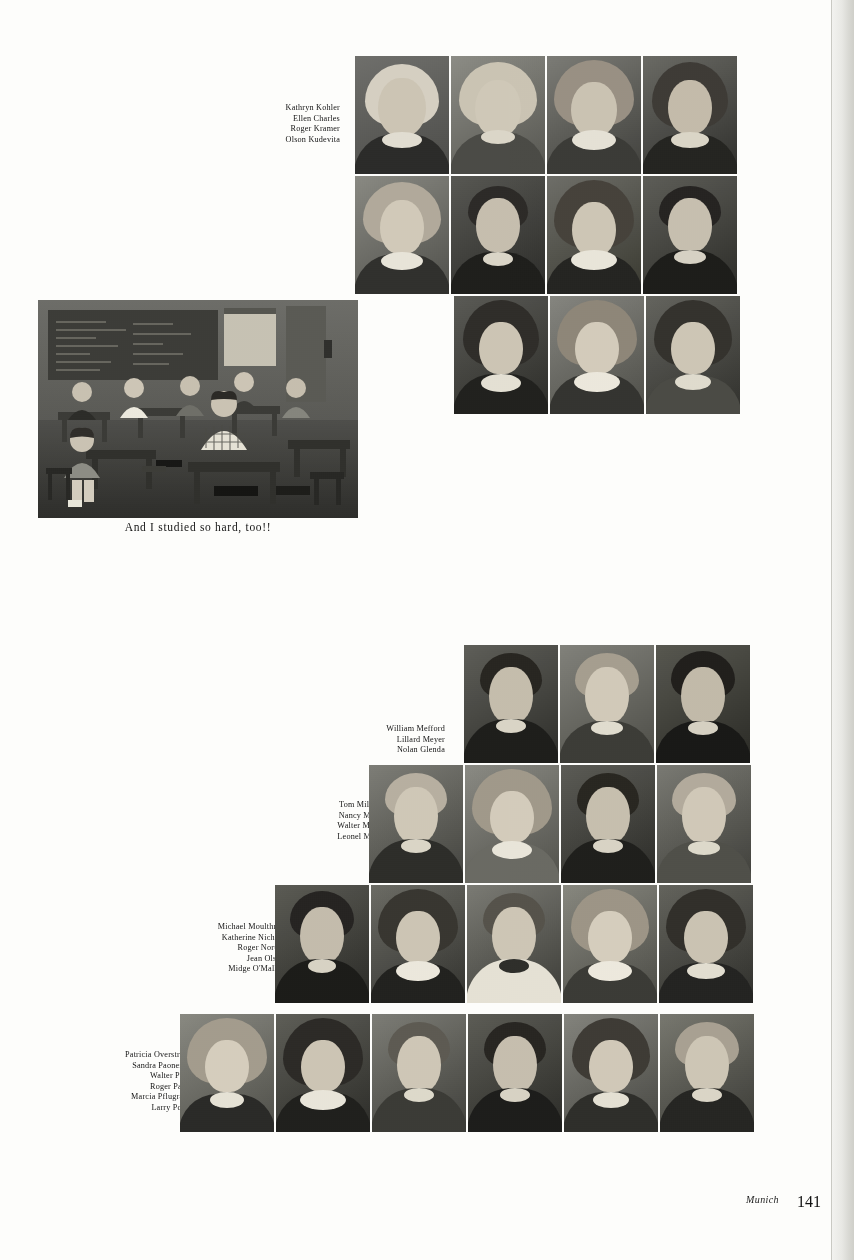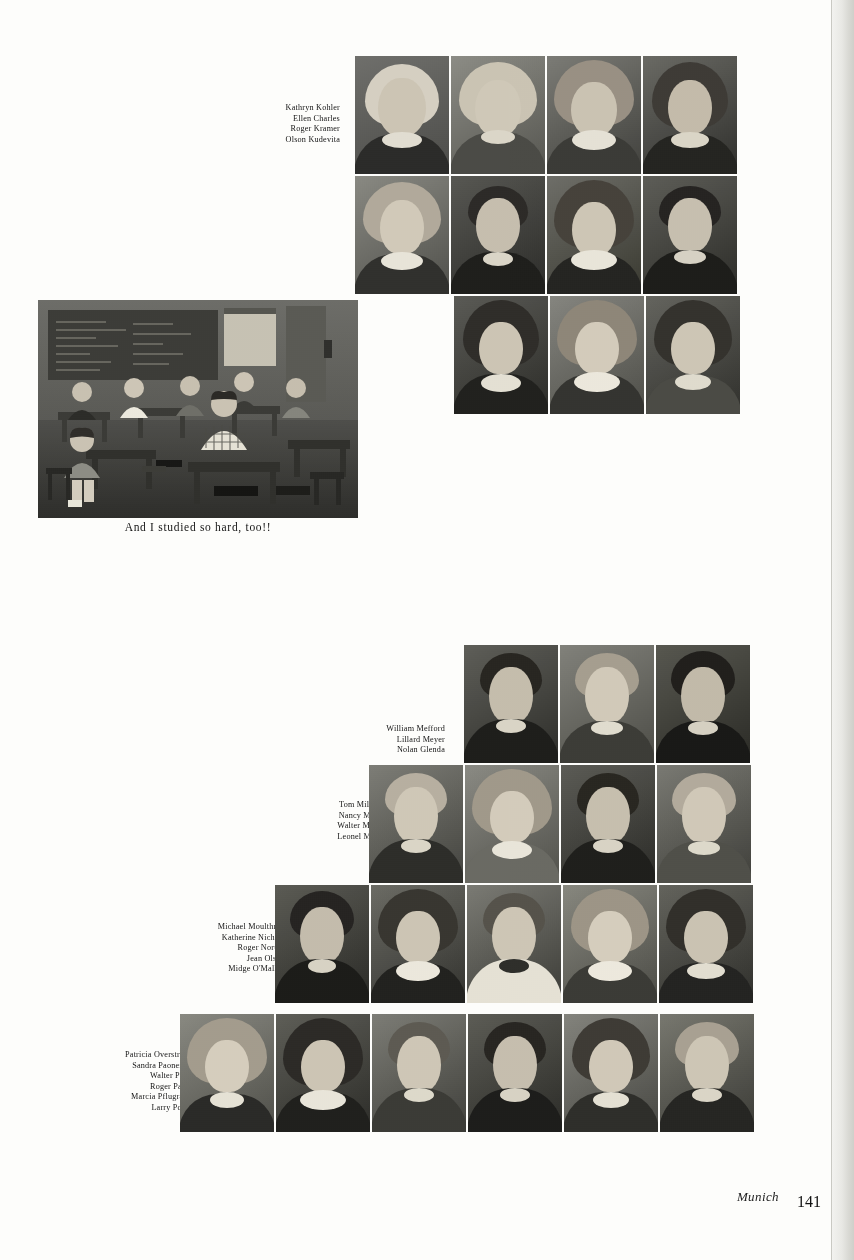--- a/index.html
+++ b/index.html
@@ -117,21 +117,21 @@
     font-size: 11.5px;
     letter-spacing: 0.7px;
     color: #151515;
   }
 
   
   .footer-school {
     position: absolute;
     right: 75px;
     bottom: 55px;
-    font-size: 13px;
+    font-size: 10px;
     font-style: italic;
     letter-spacing: .4px;
     color: #222;
   }
   .footer-page {
     position: absolute;
     right: 33px;
     bottom: 49px;
     font-size: 16px;
     color: #111;

